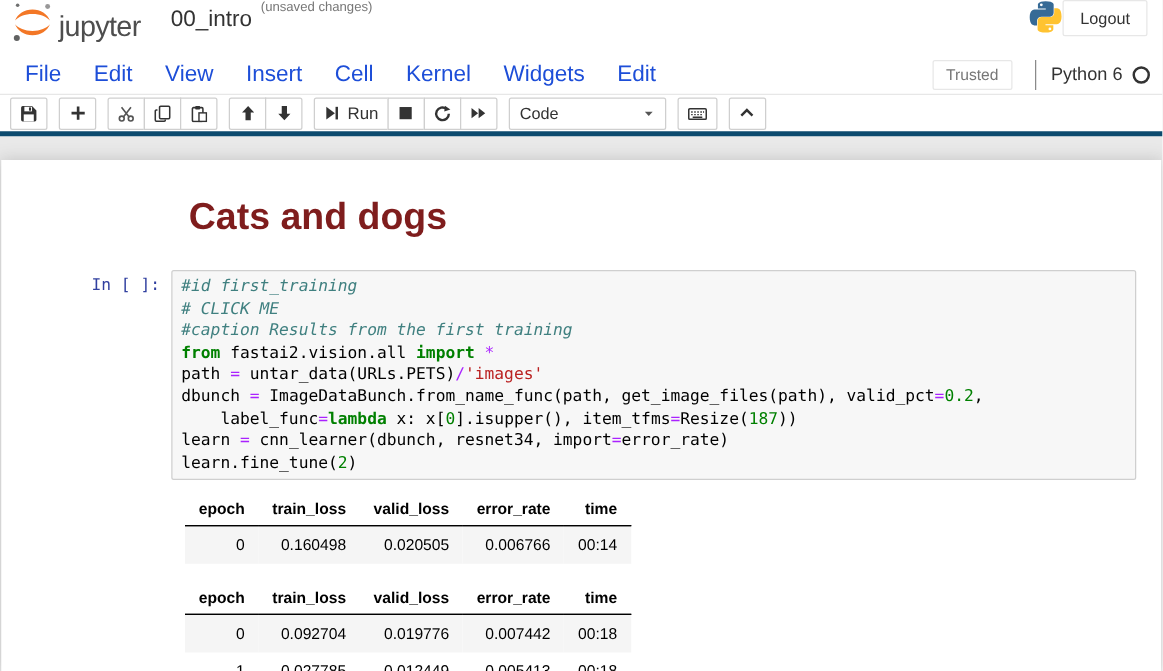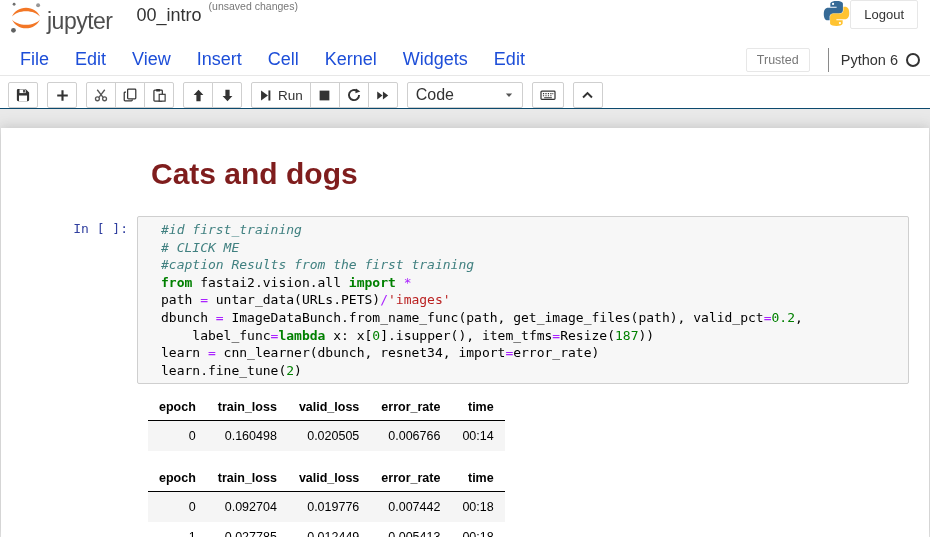--- a/index.html
+++ b/index.html
@@ -42,36 +42,36 @@
   }
   .kernel-sep { width:1px; height:24px; background:#8a8a8a; margin:0 12px 0 2px; }
   .kernel-name { font-size:14.5px; color:#333; }
   .kernel-indicator {
     width:14px; height:14px; border:2px solid #333; border-radius:50%;
     margin-left:8px; background:#fff;
   }
 
   
   #toolbar {
-    height:33px; background:#fff; border-bottom:1px solid #0c4a6e;
-    display:flex; align-items:flex-end; padding:0 8px;
+    height:33px; background:#fff; border-bottom:4px solid #0c4a6e;
+    display:flex; align-items:center; padding:0 8px;
   }
   .btn-group { display:inline-flex; margin-right:9px; }
   .tb-btn {
     height:26px; min-width:30px; padding:0 7px;
     display:inline-flex; align-items:center; justify-content:center;
     background:#fff; border:1px solid #cfcfcf; border-radius:2px;
     font-family:inherit; font-size:13.5px; color:#333;
   }
   .btn-group .tb-btn + .tb-btn { margin-left:-1px; border-radius:0; }
   .btn-group .tb-btn:first-child { border-radius:2px 0 0 2px; }
   .btn-group .tb-btn:last-child { border-radius:0 2px 2px 0; }
   .btn-group .tb-btn:only-child { border-radius:2px; }
   .run-label { margin-left:6px; }
-  .cell-type-btn { width:116px; justify-content:space-between; padding:0 8px; font-size:16px; }
+  .cell-type-btn { width:126px; justify-content:space-between; padding:0 8px; font-size:13px; }
   .tb-icon { display:block; }
 
   
   #page-band { height:19px; }
   #notebook {
     background:#fff; margin:0 1px; height:409px;
     box-shadow:0 0 12px 1px rgba(87,87,87,0.25);
     overflow:hidden;
   }
   .md-heading {
@@ -83,21 +83,21 @@
   .prompt {
     width:136px; flex:0 0 136px; text-align:right; padding:5px 9px 0 0;
     font-family:"DejaVu Sans Mono",monospace; font-size:13px; color:#303F9F;
   }
   .input-box {
     flex:1; margin-right:20px; border:1px solid #cfcfcf; border-radius:2px;
     background:#f7f7f7; padding:4px 0 4px 7px;
   }
   .code-line {
     font-family:"DejaVu Sans Mono",monospace; font-size:13px;
-    line-height:17.6px; white-space:pre; color:#000;margin-left:16px;
+    line-height:17.6px; white-space:pre; color:#000;
   }
   .tok-c { color:#408080; font-style:italic; }
   .tok-k { color:#008000; font-weight:bold; }
   .tok-o { color:#AA22FF; }
   .tok-s { color:#BA2121; }
   .tok-n { color:#008000; }
   .tok-p { color:#000; }
 
   .output-area { margin:10px 0 0 147px; }
   .df-table { border-collapse:collapse; font-size:12.5px; color:#000; margin-bottom:14px; }

